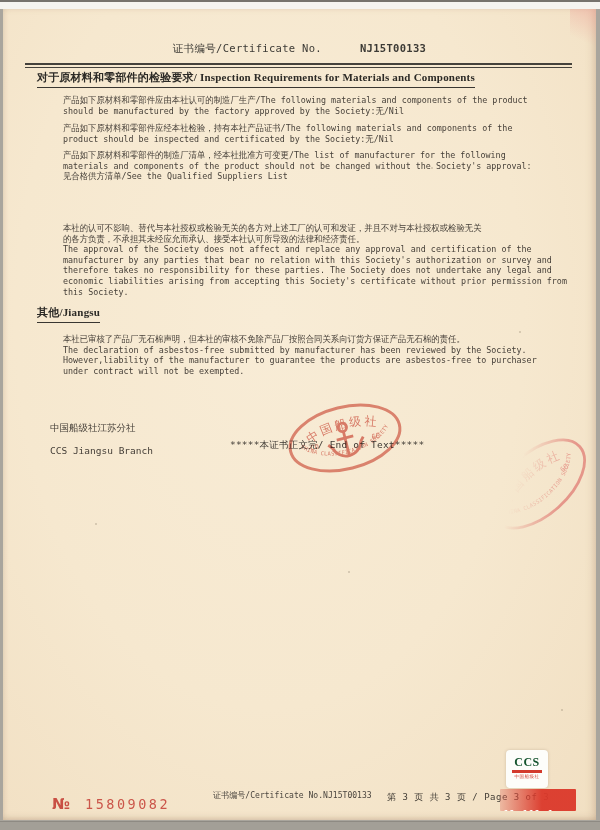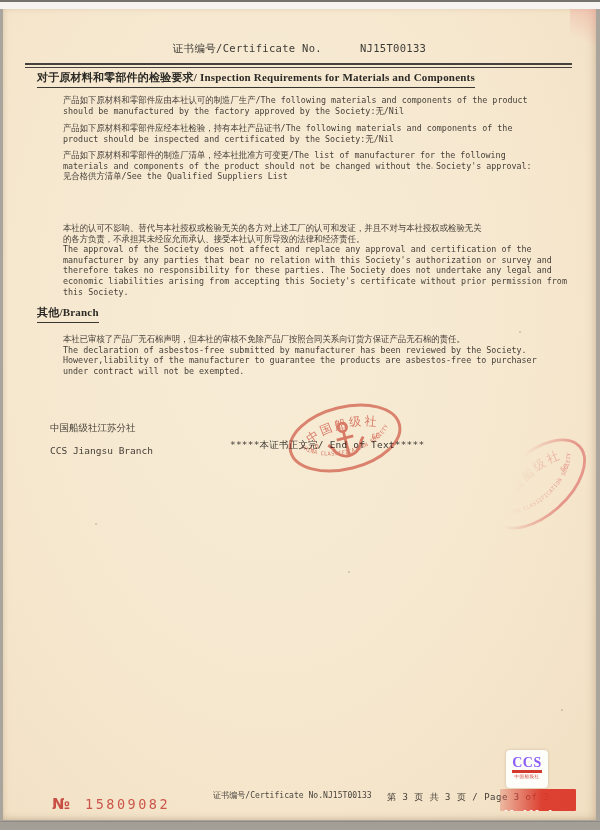--- a/index.html
+++ b/index.html
@@ -6,21 +6,21 @@
   body{position:relative;font-family:"DejaVu Sans Mono",monospace;}
   .scan-top{position:absolute;top:0;left:0;right:0;height:7px;background:#f5f4f0;border-top:2px solid #76736d;}
   .scan-bottom{position:absolute;bottom:0;left:0;right:0;height:8px;background:#a39f97;border-top:1px solid #8e8a83;}
   .paper{position:absolute;left:3px;top:9px;width:593px;height:811px;overflow:hidden;
     background:radial-gradient(ellipse at 45% 38%, #f8ecd6 0%, #f6e8cf 55%, #f1dfc2 100%);
     box-shadow:inset -5px 0 8px -3px rgba(150,115,90,.28), inset 0 -4px 7px -3px rgba(130,105,80,.25), inset 3px 0 6px -3px rgba(150,115,90,.18);}
   .corner-streak{position:absolute;top:-4px;right:-4px;width:30px;height:58px;
     background:linear-gradient(205deg, rgba(236,158,148,.55), rgba(236,158,148,0) 62%);}
   .abs{position:absolute;}
   .header-line{top:33px;left:0;right:0;text-align:center;font-size:10.5px;color:#3c3a35;letter-spacing:.3px;}
-  .header-line .cert-no{margin-left:38px;}
+  .header-line .cert-no{margin-left:38px;font-weight:bold;}
   .rule{top:54px;left:22px;width:547px;height:2px;border-top:2.5px solid #45423c;border-bottom:1.2px solid #45423c;}
   .sec-heading{font-family:"Liberation Serif",serif;font-weight:bold;font-size:11px;color:#2c2a26;
     border-bottom:1.5px solid #393631;padding-bottom:2px;white-space:pre;letter-spacing:.2px;}
   #h0{top:61px;left:34px;} #h1{top:191px;left:34px;} #h2{top:296px;left:34px;}
   .body-text{font-size:9px;line-height:10.6px;color:#453f38;white-space:pre;transform:scaleX(.93);transform-origin:0 0;}
   #p-a{top:86px;left:60px;} #p-b{top:114px;left:60px;} #p-c{top:141px;left:60px;}
   #p-d{top:214px;left:60px;} #p-e{top:325px;left:60px;}
   .signoff-cn{top:413px;left:47px;font-size:9.5px;color:#443e37;text-align:right;}
   .signoff-en{top:436px;left:47px;font-size:9.5px;color:#443e37;}
   .end-text{top:430px;left:227px;font-size:9.5px;color:#3d3832;letter-spacing:.2px;}
@@ -29,21 +29,21 @@
   .stamp-partial-wrap{top:405px;left:437px;width:190px;height:130px;opacity:.8;
     -webkit-mask-image:linear-gradient(105deg, transparent 42%, #000 64%);
     mask-image:linear-gradient(105deg, transparent 42%, #000 64%);}
   .serial{top:786px;left:49px;color:#c94f44;display:flex;align-items:baseline;}
   .serial .no-sign{font-family:"DejaVu Sans",sans-serif;font-size:15px;font-weight:bold;letter-spacing:1px;}
   .serial .no-digits{font-size:13.5px;letter-spacing:2.5px;margin-left:14px;opacity:.95;}
   .footer-cert{top:781px;left:210px;font-size:8.5px;color:#4a453e;transform:scaleX(.95);transform-origin:0 0;white-space:pre;}
   .footer-page{top:782px;left:384px;font-size:9px;color:#413c35;white-space:pre;letter-spacing:.5px;}
   .ccs-label{top:741px;left:503px;width:42px;height:38px;background:#fdfdfa;border-radius:4px;
     box-shadow:0 0 3px rgba(90,70,50,.25);text-align:center;padding-top:6px;box-sizing:border-box;}
-  .ccs-text{font-family:"Liberation Serif",serif;font-weight:bold;font-size:14px;line-height:13px;color:#8b5cf6;letter-spacing:.5px;}
+  .ccs-text{font-family:"Liberation Serif",serif;font-weight:bold;font-size:12px;line-height:13px;color:#14532d;letter-spacing:.5px;}
   .ccs-bar{width:30px;height:3px;background:#d33a2d;margin:1px auto 1px auto;}
   .ccs-sub{font-size:4.5px;line-height:5px;color:#d33a2d;letter-spacing:.5px;}
   .ccs-band{top:780px;left:497px;width:76px;height:22px;border-radius:1px;overflow:hidden;
     background:linear-gradient(90deg, rgba(222,90,75,.30), rgba(219,56,42,.95) 55%);
     color:#fff;font-weight:bold;font-size:8px;line-height:10px;letter-spacing:1.5px;padding:1px 0 0 3px;box-sizing:border-box;white-space:pre;}
   .dust{position:absolute;width:2px;height:2px;border-radius:50%;background:#6b5d4d;opacity:.3;}
   svg text{font-family:"DejaVu Sans Mono",monospace;}
 </style>
 </head>
 <body>
@@ -69,21 +69,21 @@
 见合格供方清单/See the Qualified Suppliers List</div>
 
   <div class="abs body-text" id="p-d">本社的认可不影响、替代与本社授权或检验无关的各方对上述工厂的认可和发证，并且不对与本社授权或检验无关
 的各方负责，不承担其未经应允而承认、接受本社认可所导致的法律和经济责任。
 The approval of the Society does not affect and replace any approval and certification of the
 manufacturer by any parties that bear no relation with this Society's authorization or survey and
 therefore takes no responsibility for these parties. The Society does not undertake any legal and
 economic liabilities arising from accepting this Society's certificate without prior permission from
 this Society.</div>
 
-  <div class="abs sec-heading" id="h2">其他/Branch</div>
+  <div class="abs sec-heading" id="h2">其他/Jiangsu</div>
   <div class="abs body-text" id="p-e">本社已审核了产品厂无石棉声明，但本社的审核不免除产品厂按照合同关系向订货方保证产品无石棉的责任。
 The declaration of asbestos-free submitted by manufacturer has been reviewed by the Society.
 However,liability of the manufacturer to guarantee the products are asbestos-free to purchaser
 under contract will not be exempted.</div>
 
   <div class="abs signoff-cn">中国船级社江苏分社</div>
   <div class="abs signoff-en">CCS Jiangsu Branch</div>
   <div class="abs end-text">*****本证书正文完/ End of Text*****</div>
 
   <svg class="abs stamp stamp-main" viewBox="0 0 190 130">

